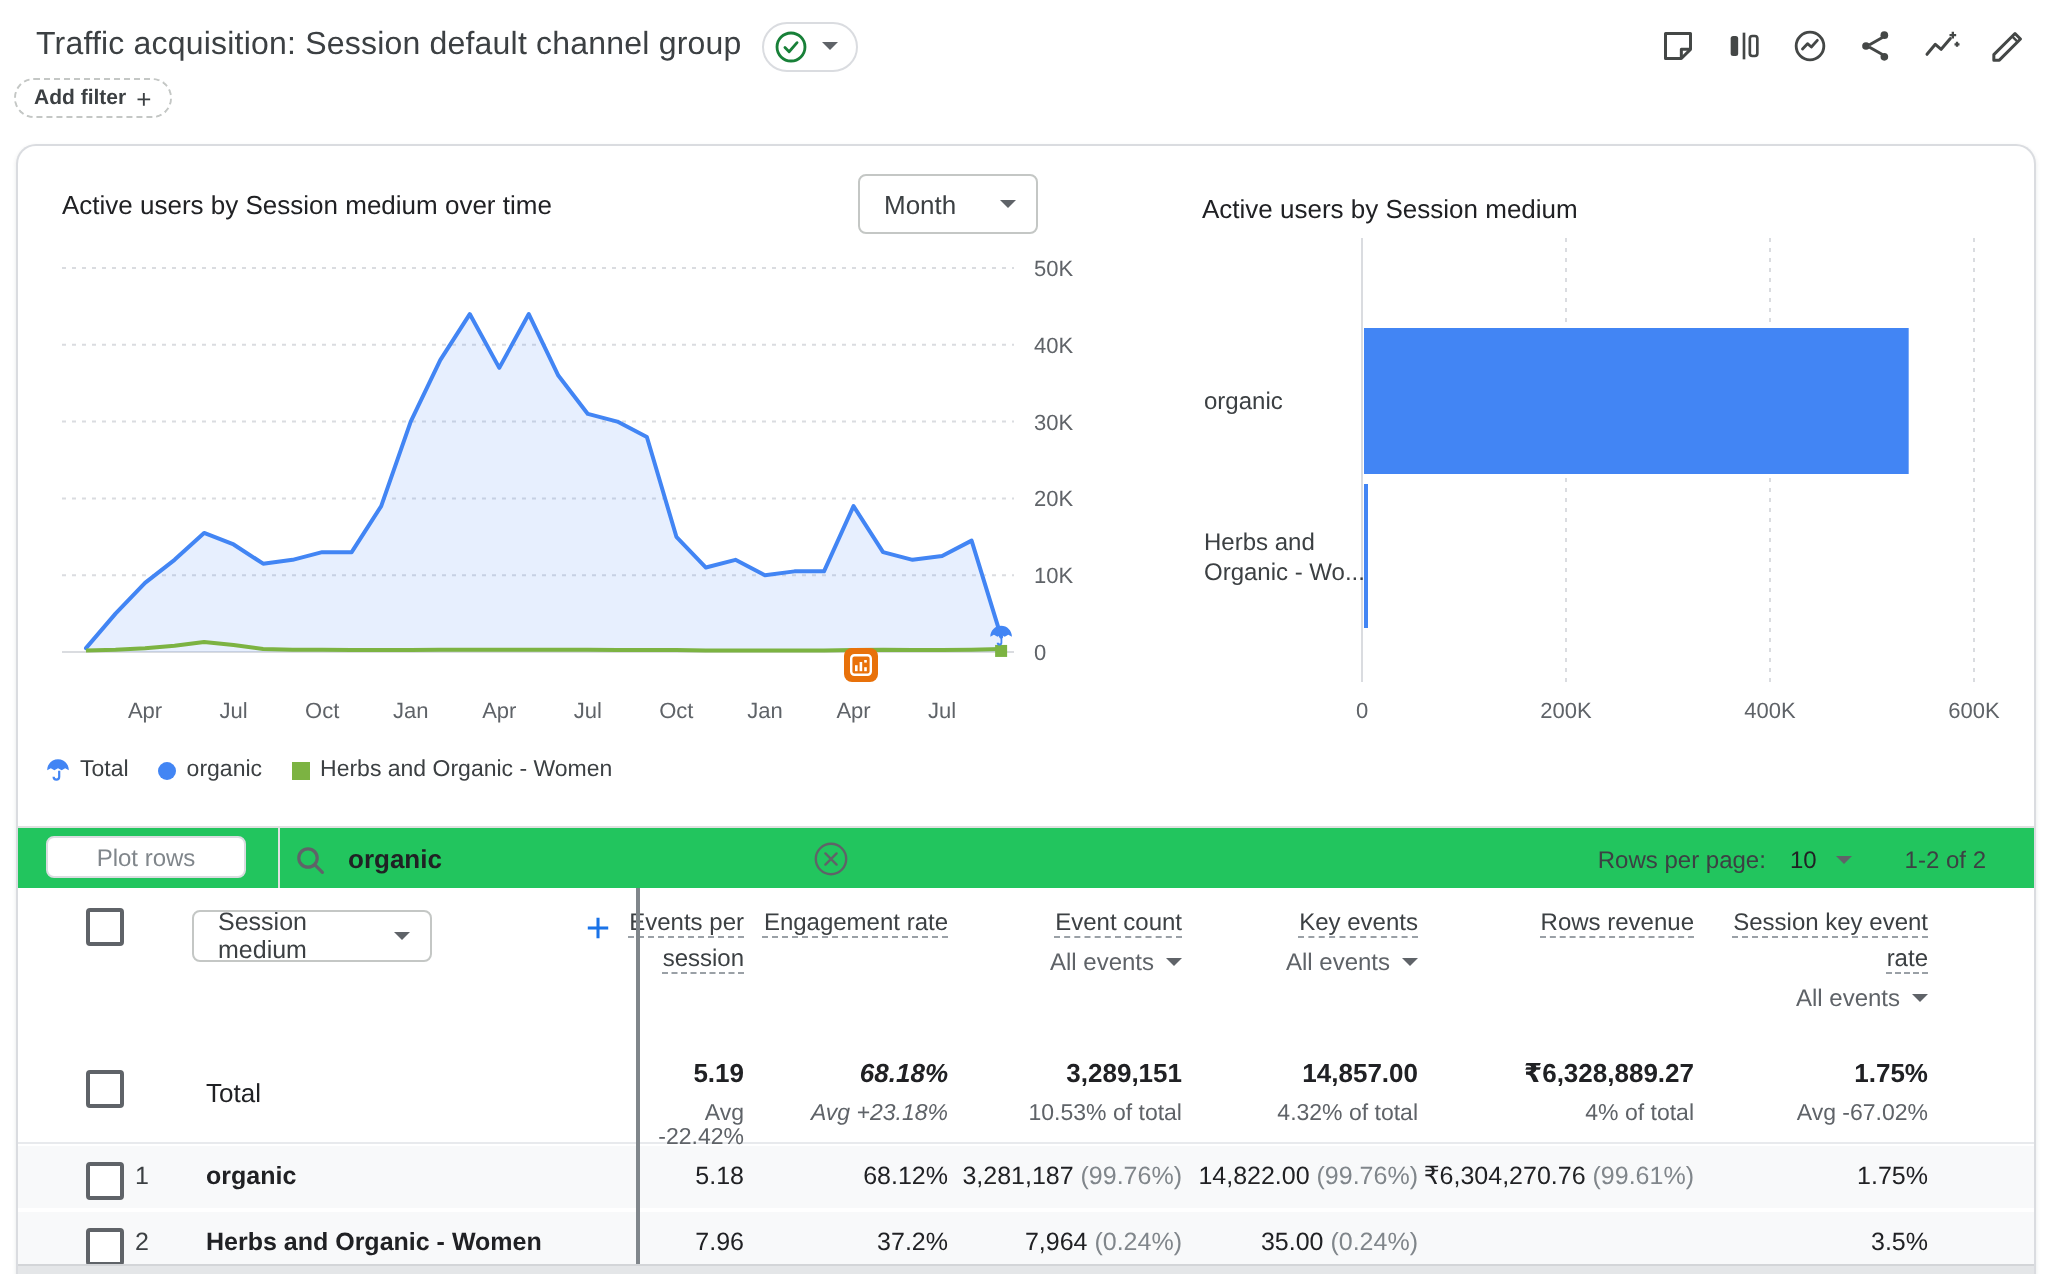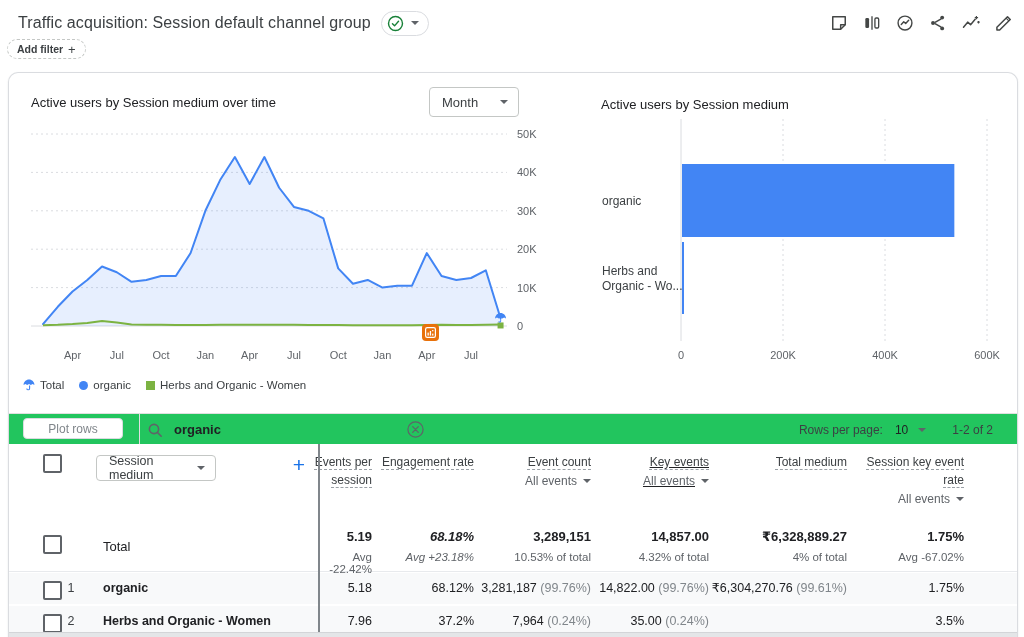--- a/index.html
+++ b/index.html
@@ -245,25 +245,25 @@
         <span class="caret"></span>
       </div>
       <button class="plus-btn">+</button>
       <div id="metric-header" style="position:absolute;left:0;top:8px;width:1008px;height:69px;">
           <div class="mcell" style="right: 645px; width: 62px;"><span class="mh-title">Events per session</span></div>
           <div class="mcell" style="right: 543px; width: 96px;"><span class="mh-title">Engagement rate</span></div>
           <div class="mcell" style="right: 426px; width: 134px;"><span class="mh-title">Event count</span><div class="mh-sub">
               <span>All events</span>
               <span class="caret"></span>
             </div></div>
-          <div class="mcell" style="right: 308px; width: 130px; text-decoration: underline;"><span class="mh-title">Key events</span><div class="mh-sub">
+          <div class="mcell" style="right: 308px; width: 130px;"><span class="mh-title">Key events</span><div class="mh-sub">
               <span>All events</span>
               <span class="caret"></span>
             </div></div>
-          <div class="mcell" style="right: 170px; width: 160px;"><span class="mh-title">Total medium</span></div>
+          <div class="mcell" style="right: 170px; width: 160px;"><span class="mh-title">Rows revenue</span></div>
           <div class="mcell" style="right: 53px; width: 100px;"><span class="mh-title">Session key event rate</span><div class="mh-sub">
               <span>All events</span>
               <span class="caret"></span>
             </div></div>
         </div>
     </div>
     <div class="col-divider"></div>
 
     <div class="total-row">
       <span class="checkbox" style="left:34px;top:14px;"></span>

